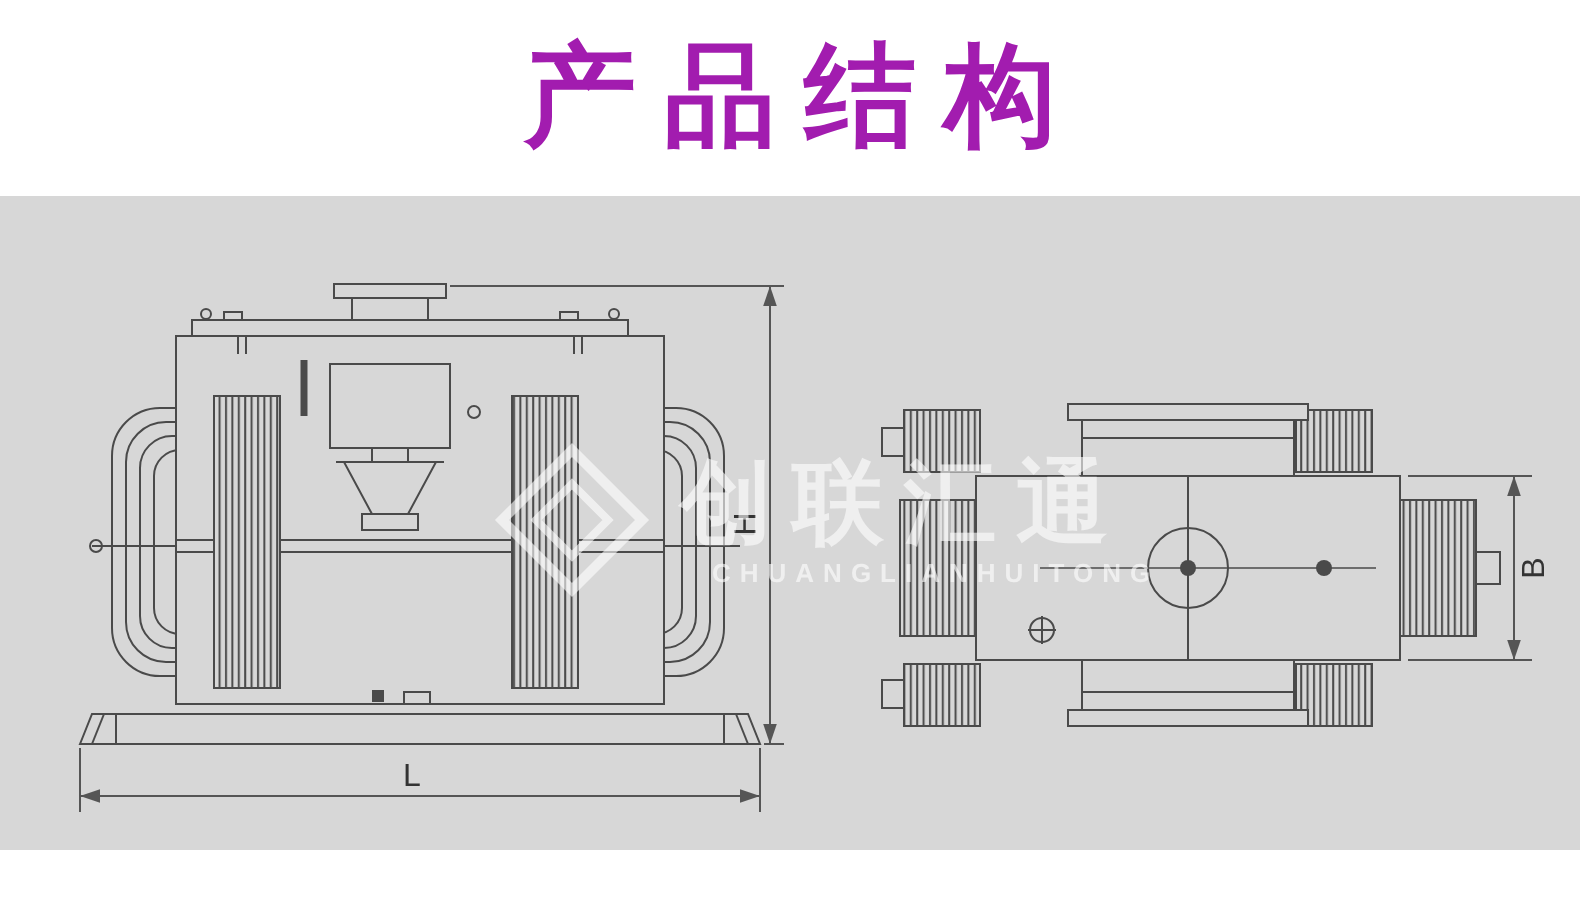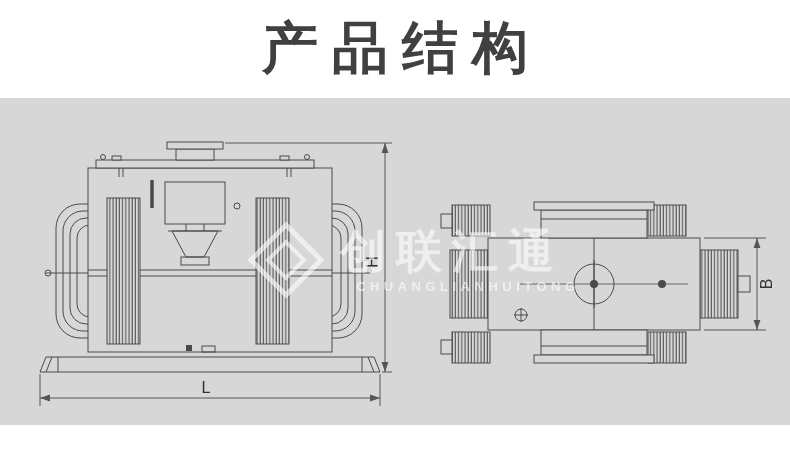--- a/index.html
+++ b/index.html
@@ -10,21 +10,21 @@
     overflow: hidden;
   }
   .page { position: relative; width: 790px; height: 451px; background: #ffffff; }
 
   .header {
     position: absolute; top: 0; left: 0; width: 790px; height: 98px;
     display: flex; align-items: center; justify-content: center;
     background: #ffffff;
   }
   .title {
-    font-size: 56px; font-weight: 900; color: #404040;
+    font-size: 56px; font-weight: 900; color: #a21caf;
     letter-spacing: 14px; text-indent: 14px;
     font-family: Liberation Serif, serif;
   }
 
   .drawing-area {
     position: absolute; top: 98px; left: 0; width: 790px; height: 327px;
     background: #d7d7d7;
   }
   svg.blueprint { position: absolute; top: 0; left: 0; display: block; }
 

